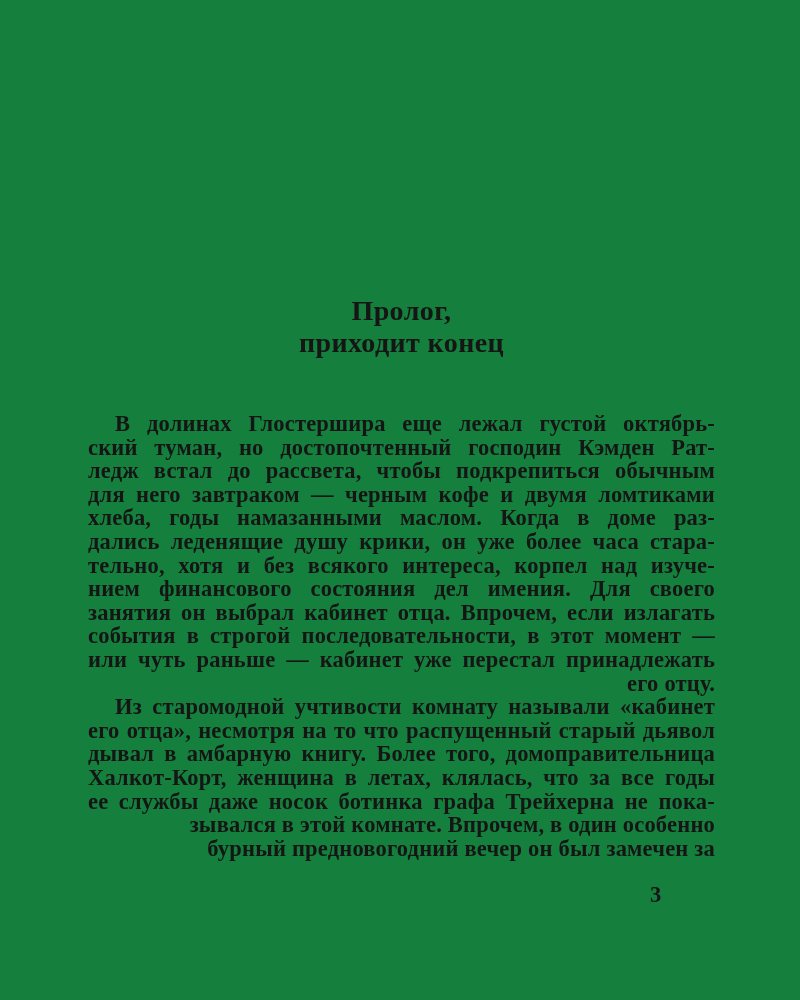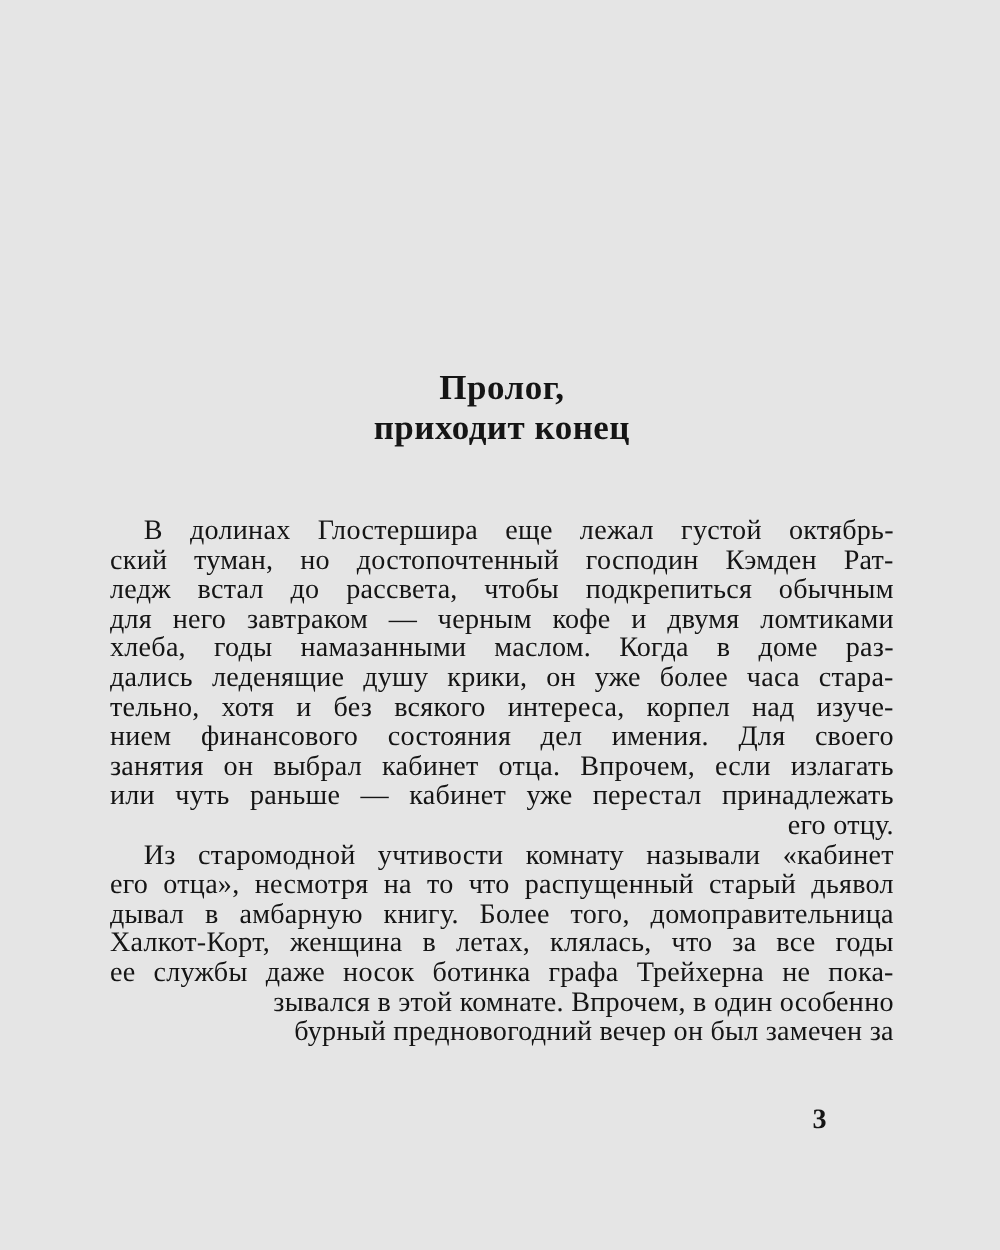--- a/index.html
+++ b/index.html
@@ -1,20 +1,20 @@
 <!DOCTYPE html>
 <html lang="ru"><head>
 <meta charset="utf-8">
 <style>
   html, body { margin: 0; padding: 0; }
   .page {
     position: relative;
     width: 800px;
     height: 1000px;
-    background: #e5e5e5;
+    background: #15803d;
     color: #151515;
     font-family: "Liberation Serif", "DejaVu Serif", serif;
     overflow: hidden;
   }
   .title-block {
     position: absolute;
     left: 88px;
     top: 295px;
     width: 627px;
     text-align: center;
@@ -24,20 +24,21 @@
     letter-spacing: 0.4px;
   }
   .body-block {
     position: absolute;
     left: 88px;
     top: 412px;
     width: 627px;
     font-size: 22.5px;
     line-height: 23.6px;
     letter-spacing: 0.2px;
+    font-weight: bold;
   }
   .line { white-space: normal; }
   .line.j {
     text-align: justify;
     text-align-last: justify;
   }
   .line.l { text-align: right; }
   .line.ind { padding-left: 27px; }
   .page-number {
     position: absolute;
@@ -61,20 +62,21 @@
   <div class="body-block">
     <div class="line j ind">В долинах Глостершира еще лежал густой октябрь-</div>
     <div class="line j">ский туман, но достопочтенный господин Кэмден Рат-</div>
     <div class="line j">ледж встал до рассвета, чтобы подкрепиться обычным</div>
     <div class="line j">для него завтраком — черным кофе и двумя ломтиками</div>
     <div class="line j">хлеба, годы намазанными маслом. Когда в доме раз-</div>
     <div class="line j">дались леденящие душу крики, он уже более часа стара-</div>
     <div class="line j">тельно, хотя и без всякого интереса, корпел над изуче-</div>
     <div class="line j">нием финансового состояния дел имения. Для своего</div>
     <div class="line j">занятия он выбрал кабинет отца. Впрочем, если излагать</div>
+    <div class="line j">события в строгой последовательности, в этот момент —</div>
     <div class="line j">или чуть раньше — кабинет уже перестал принадлежать</div>
     <div class="line l">его отцу.</div>
     <div class="line j ind">Из старомодной учтивости комнату называли «кабинет</div>
     <div class="line j">его отца», несмотря на то что распущенный старый дьявол</div>
     <div class="line j">дывал в амбарную книгу. Более того, домоправительница</div>
     <div class="line j">Халкот-Корт, женщина в летах, клялась, что за все годы</div>
     <div class="line j">ее службы даже носок ботинка графа Трейхерна не пока-</div>
     <div class="line l">зывался в этой комнате. Впрочем, в один особенно</div>
     <div class="line l">бурный предновогодний вечер он был замечен за</div>
   </div>

